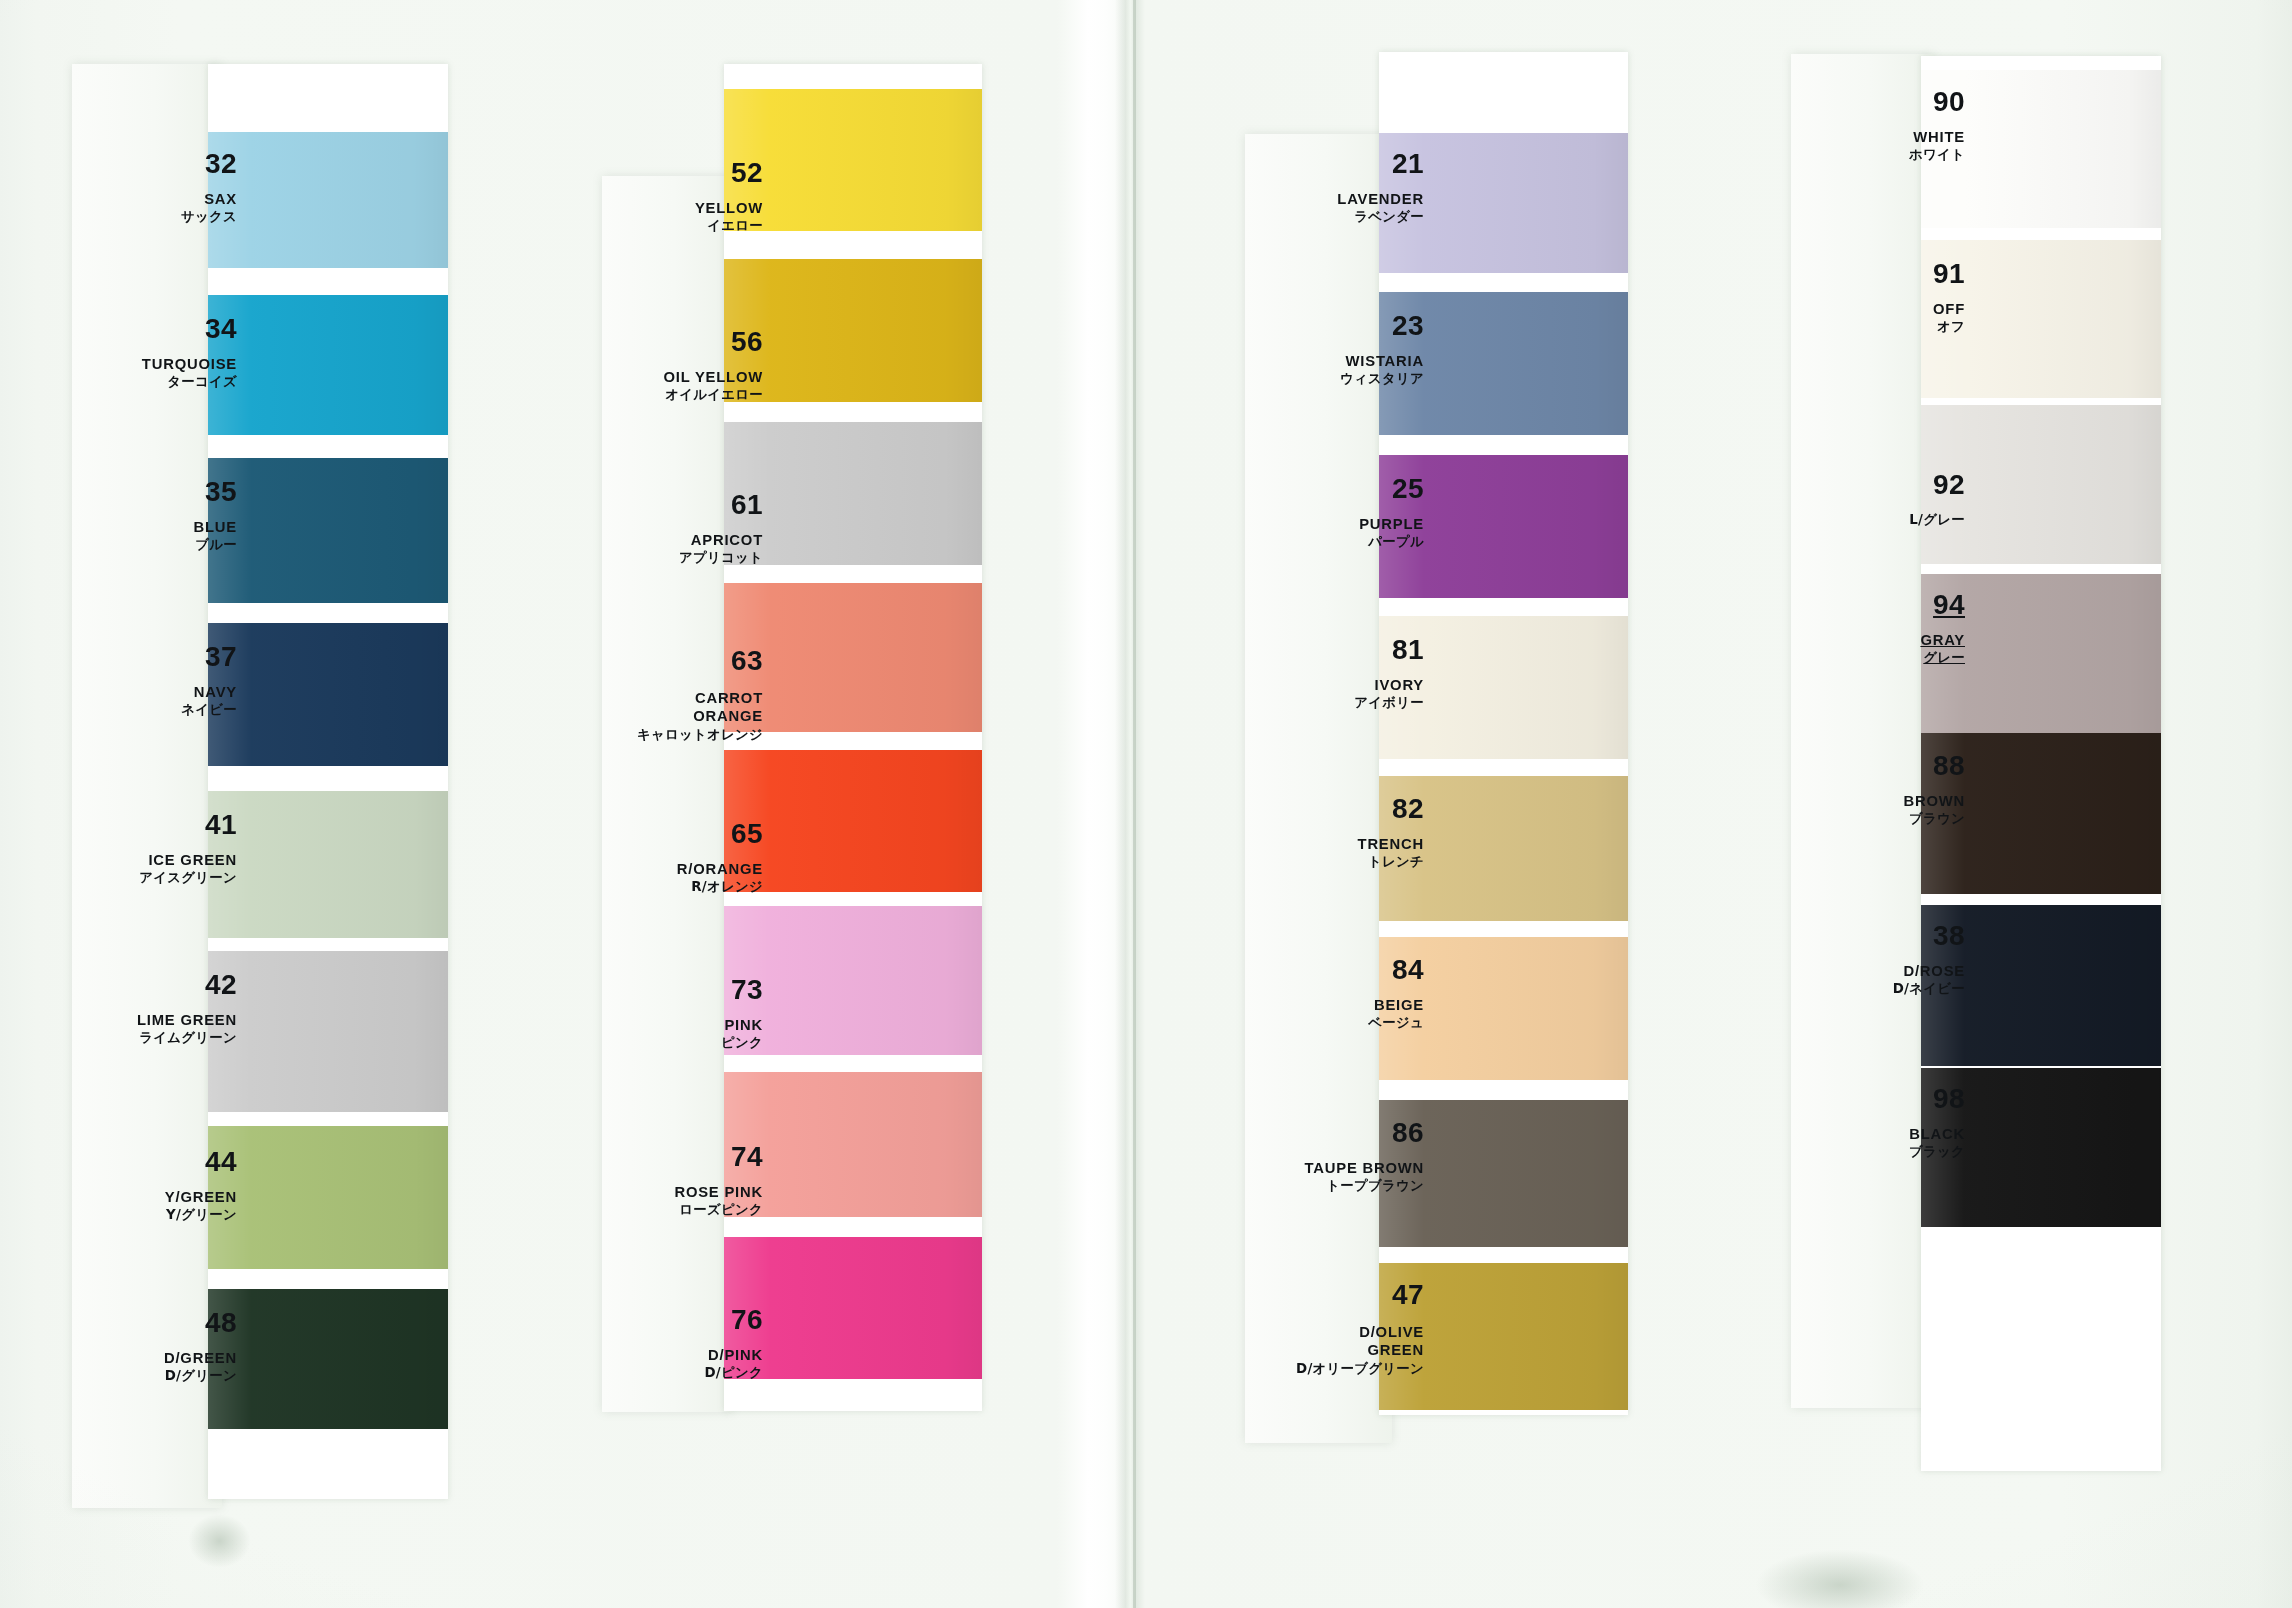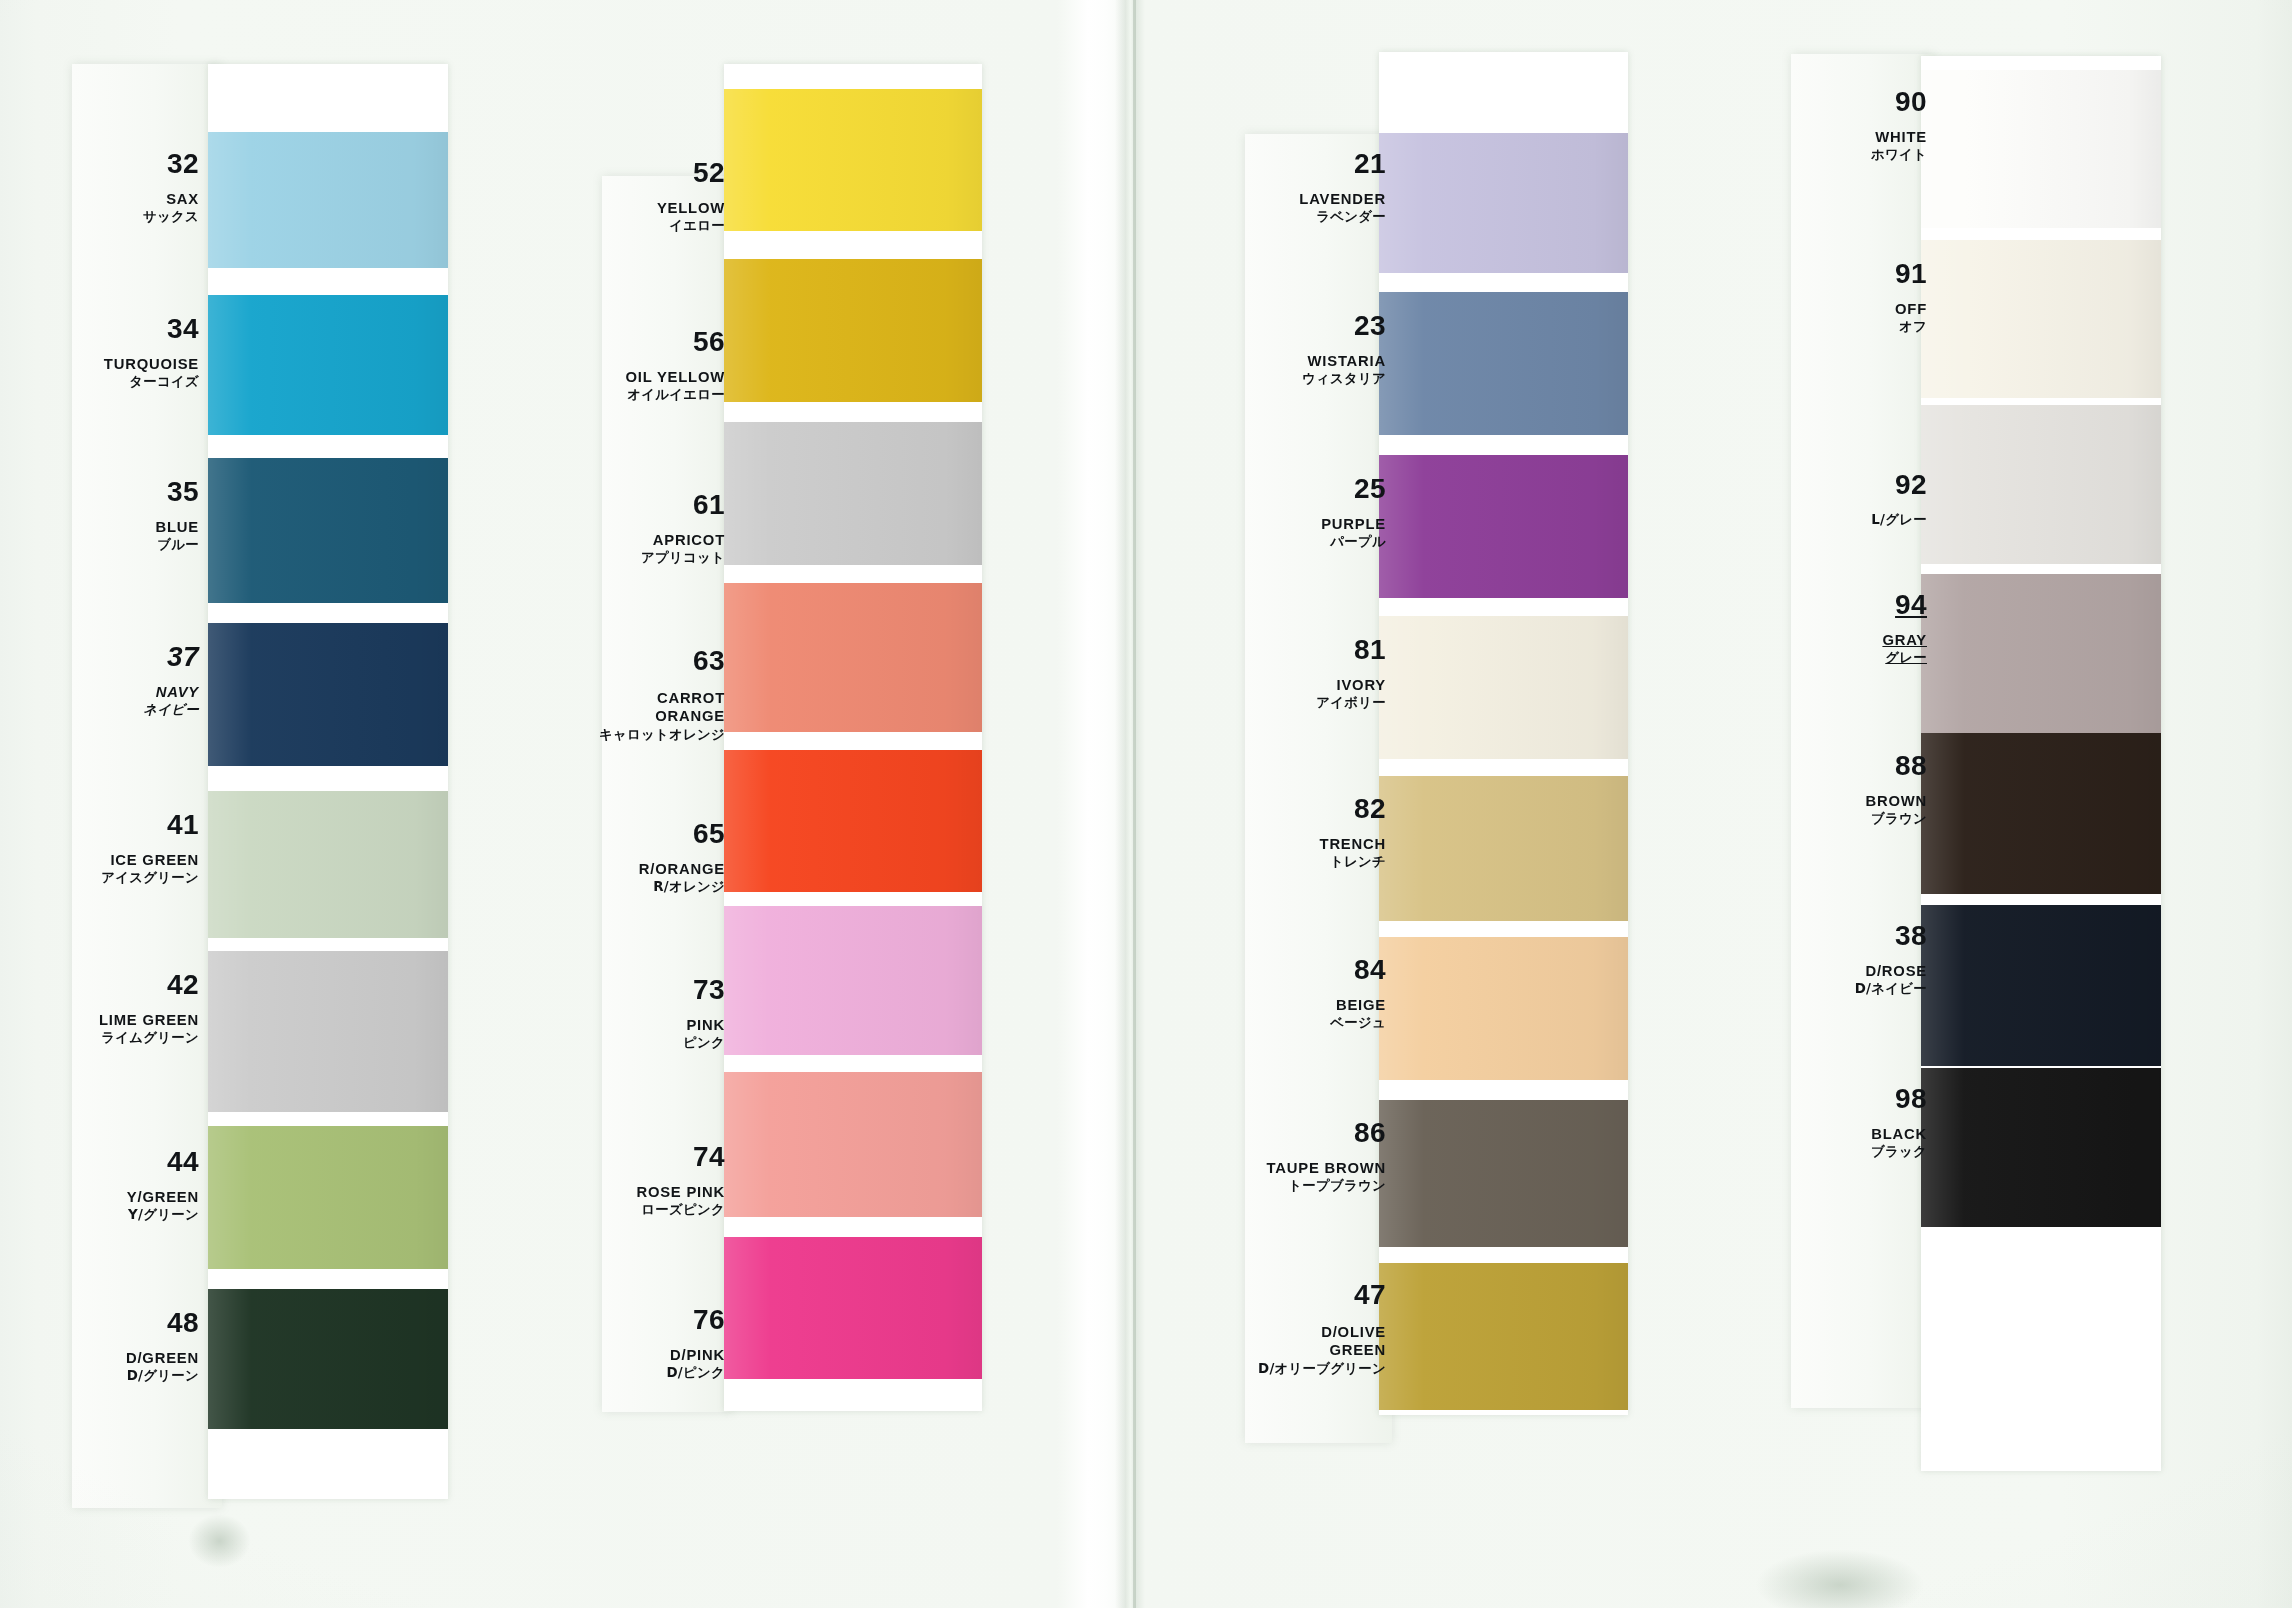--- a/index.html
+++ b/index.html
@@ -54,20 +54,21 @@
     background:linear-gradient(90deg,rgba(255,255,255,0.16),rgba(255,255,255,0.02) 18%,rgba(0,0,0,0.035) 86%,rgba(0,0,0,0.07));
     pointer-events:none;
   }
   
   .lbl{
     position:absolute;
     text-align:right;
     color:#111417;
     line-height:1.0;
     white-space:nowrap;
+    padding-left:38px;
   }
   .lbl .no{
     font-size:28px;font-weight:bold;letter-spacing:0.4px;
     display:block;margin-bottom:14.3px;
   }
   .lbl .en{
     font-size:14.8px;font-weight:bold;letter-spacing:0.8px;
     display:block;
   }
   .lbl .en.two{line-height:1.22;}
@@ -149,21 +150,21 @@
     <div class="lbl" style="top: 315px; left: 0px; width: 199px;">
       <span class="no">34</span>
       <span class="en">TURQUOISE</span>
       <span class="jp">ターコイズ</span>
     </div>
     <div class="lbl" style="top: 478px; left: 0px; width: 199px;">
       <span class="no">35</span>
       <span class="en">BLUE</span>
       <span class="jp">ブルー</span>
     </div>
-    <div class="lbl" style="top: 643px; left: 0px; width: 199px; font-style: italic;">
+    <div class="lbl" style="top: 643px; left: 0px; width: 199px;">
       <span class="no">37</span>
       <span class="en">NAVY</span>
       <span class="jp">ネイビー</span>
     </div>
     <div class="lbl" style="top: 811px; left: 0px; width: 199px;">
       <span class="no">41</span>
       <span class="en">ICE GREEN</span>
       <span class="jp">アイスグリーン</span>
     </div>
     <div class="lbl" style="top: 971px; left: 0px; width: 199px;">

